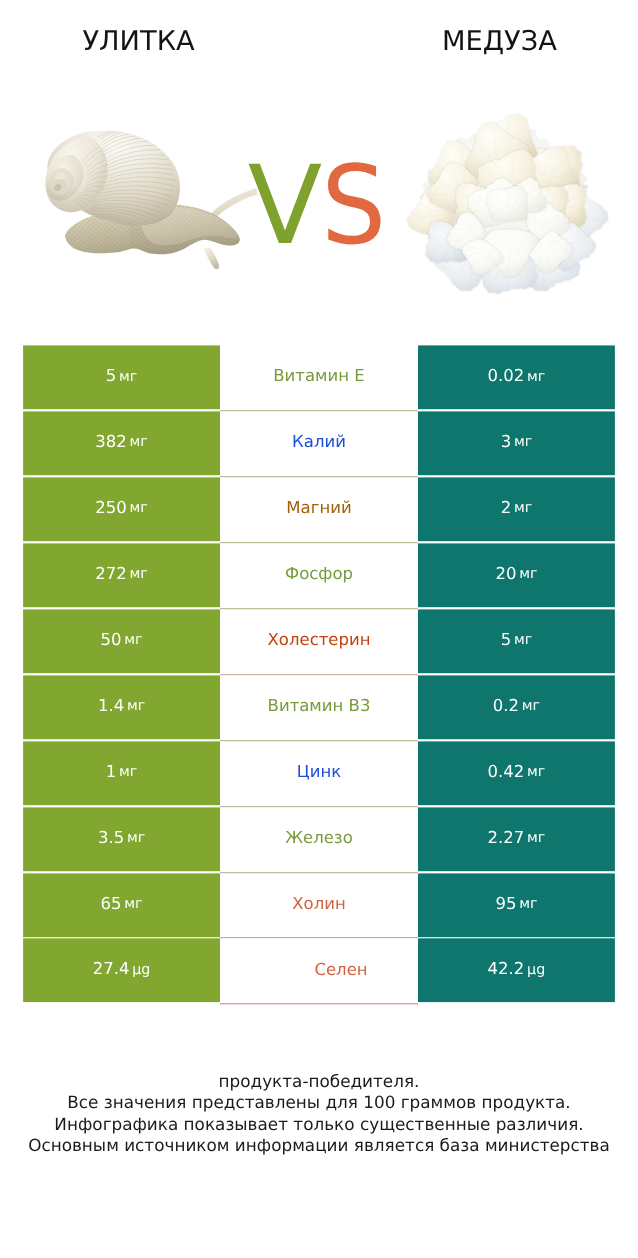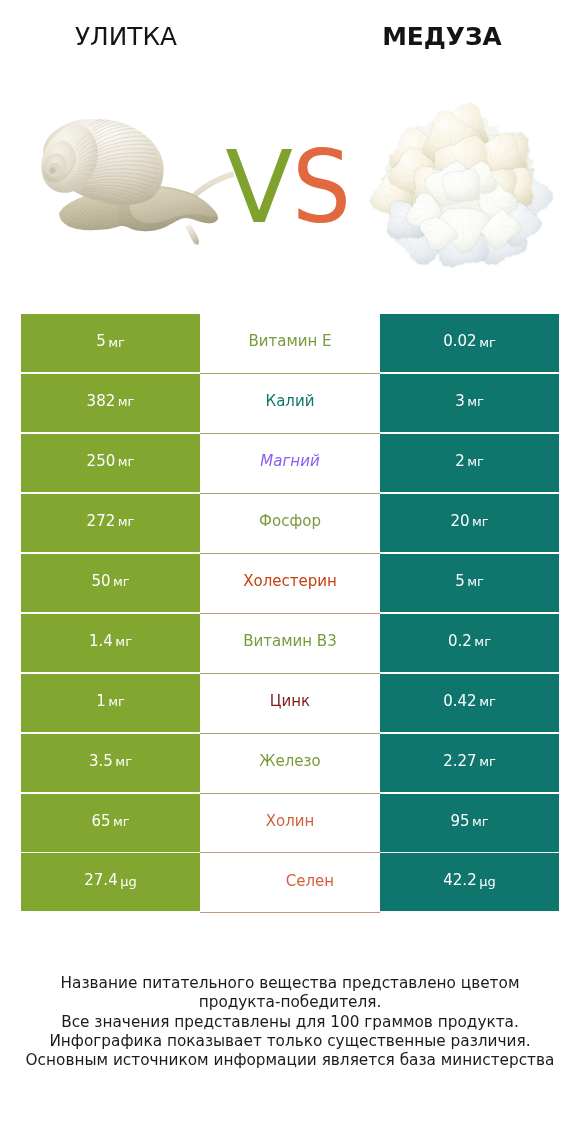--- a/index.html
+++ b/index.html
@@ -1,20 +1,20 @@
 <!DOCTYPE html>
 <html><head>
 <meta charset="utf-8">
 <style>
   html,body{margin:0;padding:0;}
   body{width:580px;height:1144px;background:#fff;font-family:"DejaVu Sans",sans-serif;overflow:hidden;}
   .page{position:relative;width:580px;height:872px;background:#fff;}
   .title{position:absolute;top:25px;font-size:24.8px;color:#141414;text-align:center;line-height:1;}
   .t-left{left:0;width:252px;}
-  .t-right{left:316px;width:252px;font-weight:bold;}
+  .t-right{left:328px;width:252px;}
   .vs{position:absolute;left:-2px;top:138px;width:580px;text-align:center;font-size:99px;line-height:1;white-space:nowrap;}
   .vs span{display:inline-block;}
   .vs .v{color:#7fa22e;}
   .vs .s{color:#e2683f;transform:scaleX(0.94);transform-origin:left center;margin-left:-1px;margin-right:-4px;}
   .snail{position:absolute;left:40px;top:110px;}
   .jelly{position:absolute;left:353px;top:83px;transform:scale(0.905,0.853);transform-origin:108px 101px;}
   .tbl{position:absolute;left:21px;top:314px;width:538px;}
   .row{display:flex;height:59.95px;position:relative;}
   .cell{display:flex;align-items:center;justify-content:center;}
   .c-l{width:179px;background:#82a730;color:#fff;height:58px;}
@@ -235,34 +235,34 @@
           <span class="val">0.02</span>
           <span class="unit">мг</span>
         </div>
       </div>
       <div class="row">
         <div class="cell c-l">
           <span class="val">382</span>
           <span class="unit">мг</span>
         </div>
         <div class="cell c-m" style="border-bottom: 1px solid rgb(154, 168, 106);">
-          <span class="lbl" style="color: #0f766e;">Калий</span>
+          <span class="lbl" style="color: #1d4ed8;">Калий</span>
         </div>
         <div class="cell c-r">
           <span class="val">3</span>
           <span class="unit">мг</span>
         </div>
       </div>
       <div class="row">
         <div class="cell c-l">
           <span class="val">250</span>
           <span class="unit">мг</span>
         </div>
         <div class="cell c-m" style="border-bottom: 1px solid rgb(154, 168, 106);">
-          <span class="lbl" style="color: #8b5cf6; font-style: italic;">Магний</span>
+          <span class="lbl" style="color: #a16207;">Магний</span>
         </div>
         <div class="cell c-r">
           <span class="val">2</span>
           <span class="unit">мг</span>
         </div>
       </div>
       <div class="row">
         <div class="cell c-l">
           <span class="val">272</span>
           <span class="unit">мг</span>
@@ -300,21 +300,21 @@
           <span class="val">0.2</span>
           <span class="unit">мг</span>
         </div>
       </div>
       <div class="row">
         <div class="cell c-l">
           <span class="val">1</span>
           <span class="unit">мг</span>
         </div>
         <div class="cell c-m" style="border-bottom: 1px solid rgb(154, 168, 106);">
-          <span class="lbl" style="color: #7f1d1d;">Цинк</span>
+          <span class="lbl" style="color: #1d4ed8;">Цинк</span>
         </div>
         <div class="cell c-r">
           <span class="val">0.42</span>
           <span class="unit">мг</span>
         </div>
       </div>
       <div class="row">
         <div class="cell c-l">
           <span class="val">3.5</span>
           <span class="unit">мг</span>
@@ -348,19 +348,18 @@
         <div class="cell c-m" style="border-bottom: 1px solid rgb(199, 145, 128); padding-left: 40px;">
           <span class="lbl" style="color: rgb(209, 97, 62);">Селен</span>
         </div>
         <div class="cell c-r">
           <span class="val">42.2</span>
           <span class="unit">µg</span>
         </div>
       </div>
     </div>
   <div class="foot">
-      <div>Название питательного вещества представлено цветом</div>
       <div>продукта-победителя.</div>
       <div>Все значения представлены для 100 граммов продукта.</div>
       <div>Инфографика показывает только существенные различия.</div>
       <div>Основным источником информации является база министерства</div>
     </div>
 </div>
 
 </body></html>

